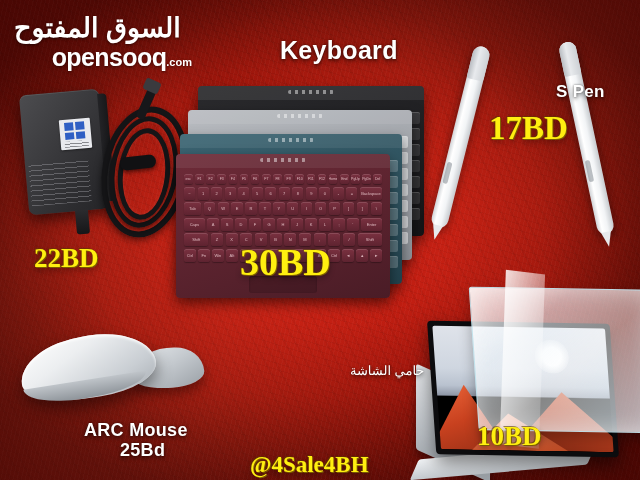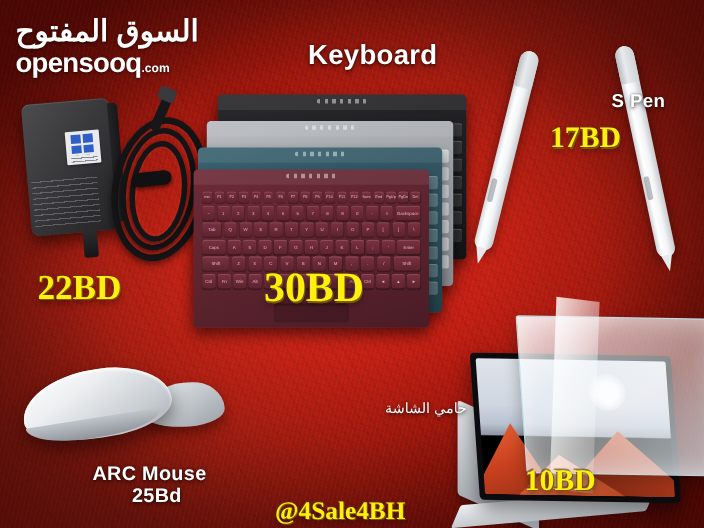--- a/index.html
+++ b/index.html
@@ -54,21 +54,21 @@
   }
 
   
   #logo { position: absolute; left: 14px; top: 14px; width: 178px; }
   #logo .ar {
     color: #fff; font-size: 27px; font-weight: bold; text-align: left;
     direction: rtl; line-height: 1.05; letter-spacing: -1px;
     text-shadow: 0 1px 3px rgba(0,0,0,.5);
   }
   #logo .en {
-    color: #fff; font-size: 25px; font-weight: bold; text-align: left;
+    color: #fff; font-size: 25px; font-weight: bold; text-align: right;
     letter-spacing: -.6px; margin-top: 1px;
     text-shadow: 0 1px 3px rgba(0,0,0,.5);
   }
   #logo .en .dot { font-size: 11px; letter-spacing: 0; }
 
   
   #adapter { position: absolute; left: 24px; top: 86px; width: 166px; height: 160px; }
   .ad-body {
     position: absolute; left: 0; top: 6px; width: 80px; height: 120px;
     background: linear-gradient(128deg, #4c4c4f 0%, #3c3c3f 38%, #2e2e31 72%, #252528 100%);
@@ -296,23 +296,23 @@
   }
 
   
   #lbl-keyboard { left: 240px; top: 36px;  font-size: 25px; }
   #lbl-spen     { left: 516px; top: 82px;  font-size: 17px; }
   #lbl-mouse    { left: 44px;  top: 420px; font-size: 18px; }
   #lbl-mouse-pr { left: 80px;  top: 440px; font-size: 18px; }
   #lbl-prot-ar  { left: 310px; top: 363px; font-size: 13px; direction: rtl; font-weight: normal; }
   #lbl-prot-en  { left: 302px; top: 388px; font-size: 14px; font-weight: normal; }
 
-  #p-adapter { left: 34px;  top: 243px; font-size: 32px; }
+  #p-adapter { left: 34px;  top: 243px; font-size: 27px; }
   #p-kb      { left: 240px; top: 240px; font-size: 38px; }
-  #p-spen    { left: 500px; top: 110px; font-size: 27px; }
+  #p-spen    { left: 489px; top: 110px; font-size: 33px; }
   #p-tablet  { left: 477px; top: 421px; font-size: 27px; }
   #handle    { left: 250px; top: 452px; font-size: 23px; }
 </style>
 </head>
 <body>
 
 <div id="stage">
 
   <div id="tex1"></div>
   <div id="tex2"></div>

